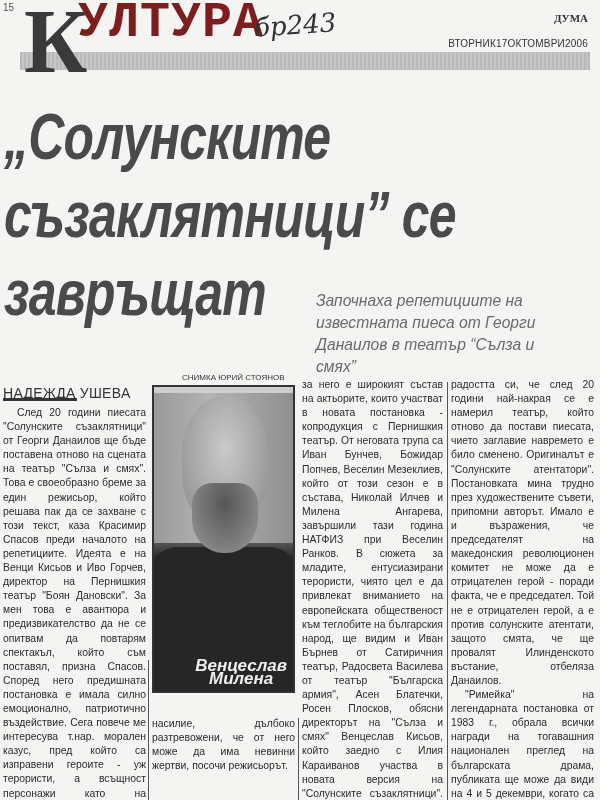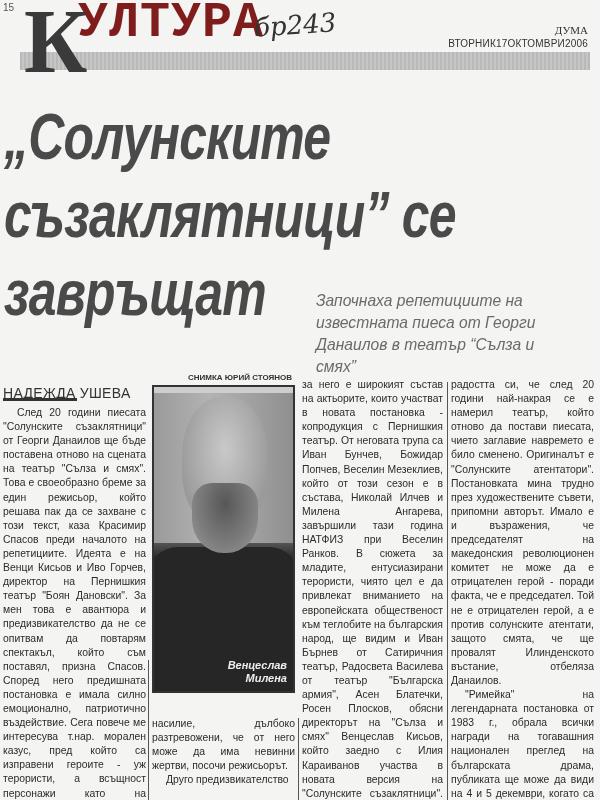--- a/index.html
+++ b/index.html
@@ -3,39 +3,39 @@
 <meta charset="utf-8">
 <style>
   * { box-sizing: border-box; margin: 0; padding: 0; }
   html, body { width: 600px; height: 800px; overflow: hidden; background: #f4f4f2; }
   body { position: relative; font-family: "Liberation Sans", sans-serif; color: #2a2a2a; }
 
   .page-num { position: absolute; left: 3px; top: 2px; font-size: 10px; color: #555; }
   .section-big-k { position: absolute; left: 24px; top: 0px; font-family: "Liberation Serif", serif; font-weight: bold; font-size: 92px; line-height: 82px; color: #3a3a3a; transform: scaleX(0.95); transform-origin: left top; }
   .section-rest { position: absolute; left: 78px; top: 0px; font-family: Liberation Mono, monospace; font-weight: bold; font-size: 50px; line-height: 46px; color: #7f1d1d; letter-spacing: 1px; }
   .handwritten { position: absolute; left: 254px; top: 10px; font-family: "DejaVu Serif", serif; font-style: italic; font-size: 26px; color: #333; transform: rotate(-4deg); }
-  .paper-name { position: absolute; right: 12px; top: 24px; font-family: "Liberation Serif", serif; font-weight: normal; font-size: 11px; color: #333; }
+  .paper-name { position: absolute; right: 12px; top: 12px; font-family: "Liberation Serif", serif; font-weight: bold; font-size: 11px; color: #333; }
   .date-line { position: absolute; right: 12px; top: 38px; font-size: 10px; color: #333; letter-spacing: 0.2px; margin-left: 40px; }
   .grey-band { position: absolute; left: 20px; right: 10px; top: 52px; height: 18px; background: repeating-linear-gradient(90deg, #b9b9b9 0 2px, #c6c6c6 2px 4px); }
   .section-big-k { z-index: 2; }
 
   .headline { position: absolute; left: 4px; top: 98px; font-family: "Liberation Sans", sans-serif; font-weight: bold; font-style: italic; color: #4a4a4a; font-size: 64px; line-height: 78px; transform: scaleX(0.78); transform-origin: left top; letter-spacing: -1px; white-space: nowrap; }
   .deck { position: absolute; left: 316px; top: 290px; width: 284px; font-size: 17px; line-height: 22px; color: #6a6a6a; font-style: italic; transform: scaleX(0.92); transform-origin: left top; }
 
   .byline { position: absolute; left: 3px; top: 385px; font-size: 14px; color: #333; letter-spacing: 0.3px; }
   .byline-rule { position: absolute; left: 3px; top: 398px; width: 74px; height: 3px; background: #333; }
 
-  .photo-credit { position: absolute; left: 188px; top: 373px; font-size: 8px; color: #333; font-weight: bold; }
+  .photo-credit { position: absolute; left: 182px; top: 373px; font-size: 8px; color: #333; }
   .photo { position: absolute; left: 152px; top: 385px; width: 143px; height: 308px; border: 2px solid #333; overflow: hidden;
            background: linear-gradient(180deg, #cfcfcf 0%, #bdbdbd 20%, #8a8a8a 45%, #2c2c2c 56%, #1e1e1e 100%); }
   .photo .bg-frame { position: absolute; left: 0; right: 0; top: 6px; height: 150px; background: linear-gradient(90deg,#9a9a9a,#b3b3b3 40%,#8f8f8f); }
   .photo .head { position: absolute; left: 28px; top: 10px; width: 86px; height: 130px; border-radius: 45% 45% 42% 42%; background: radial-gradient(ellipse at 50% 40%, #c9c9c9 0%, #a7a7a7 55%, #8a8a8a 100%); }
   .photo .beard { position: absolute; left: 38px; top: 96px; width: 66px; height: 70px; border-radius: 30% 30% 48% 48%; background: radial-gradient(ellipse at 50% 30%, #575757 0%, #7d7d7d 60%, #9b9b9b 100%); }
   .photo .body { position: absolute; left: -6px; right: -6px; top: 160px; bottom: 0; background: #262626; border-radius: 30px 30px 0 0; }
-  .photo-caption { position: absolute; right: 6px; bottom: 6px; font-style: italic; font-weight: bold; font-size: 11px; line-height: 13px; color: #eee; text-align: right; }
+  .photo-caption { position: absolute; right: 6px; bottom: 6px; font-style: italic; font-weight: bold; font-size: 17px; line-height: 13px; color: #eee; text-align: center; }
 
   .col { position: absolute; font-size: 10.4px; line-height: 14.1px; color: #2b2b2b; text-align: justify; }
   .col p { text-indent: 14px; }
   .col p.noindent { text-indent: 0; }
   .col1 { left: 3px; top: 406px; width: 143px; }
   .col2 { left: 152px; top: 717px; width: 143px; }
   .col3 { left: 302px; top: 378px; width: 141px; }
   .col4 { left: 451px; top: 378px; width: 143px; }
   .vrule { position: absolute; width: 1px; background: #555; }
 </style>
@@ -75,21 +75,20 @@
   </div>
 </div>
 
 <div class="col col1">
   <p>След 20 години пиесата "Солунските съзаклятници" от Георги Данаилов ще бъде поставена отново на сцената на театър "Сълза и смях". Това е своеобразно бреме за един режисьор, който решава пак да се захване с този текст, каза Красимир Спасов преди началото на репетициите. Идеята е на Венци Кисьов и Иво Горчев, директор на Пернишкия театър "Боян Дановски". За мен това е авантюра и предизвикателство да не се опитвам да повтарям спектакъл, който съм поставял, призна Спасов. Според него предишната постановка е имала силно емоционално, патриотично въздействие. Сега повече ме интересува т.нар. морален казус, пред който са изправени героите - уж терористи, а всъщност персонажи като на Достоевски, състоянието на хора, които замислят акт, свързан с</p>
 </div>
 <div class="vrule" style="left:148px; top:660px; height:140px;"></div>
 
 <div class="col col2">
   <p class="noindent">насилие, дълбоко разтревожени, че от него може да има невинни жертви, посочи режисьорът.</p>
-  <p>Друго предизвикателство</p>
 </div>
 <div class="vrule" style="left:298px; top:718px; height:82px;"></div>
 
 <div class="col col3">
   <p class="noindent">за него е широкият състав на актьорите, които участват в новата постановка - копродукция с Пернишкия театър. От неговата трупа са Иван Бунчев, Божидар Попчев, Веселин Мезеклиев, който от този сезон е в състава, Николай Илчев и Милена Ангарева, завършили тази година НАТФИЗ при Веселин Ранков. В сюжета за младите, ентусиазирани терористи, чиято цел е да привлекат вниманието на европейската общественост към теглобите на българския народ, ще видим и Иван Бърнев от Сатиричния театър, Радосвета Василева от театър "Българска армия", Асен Блатечки, Росен Плосков, обясни директорът на "Сълза и смях" Венцеслав Кисьов, който заедно с Илия Караиванов участва в новата версия на "Солунските съзаклятници". Художничката Чайка Петрушева също е от предишния екип.</p>
 
 </div>
 <div class="vrule" style="left:447px; top:382px; height:418px;"></div>
 
 <div class="col col4">

